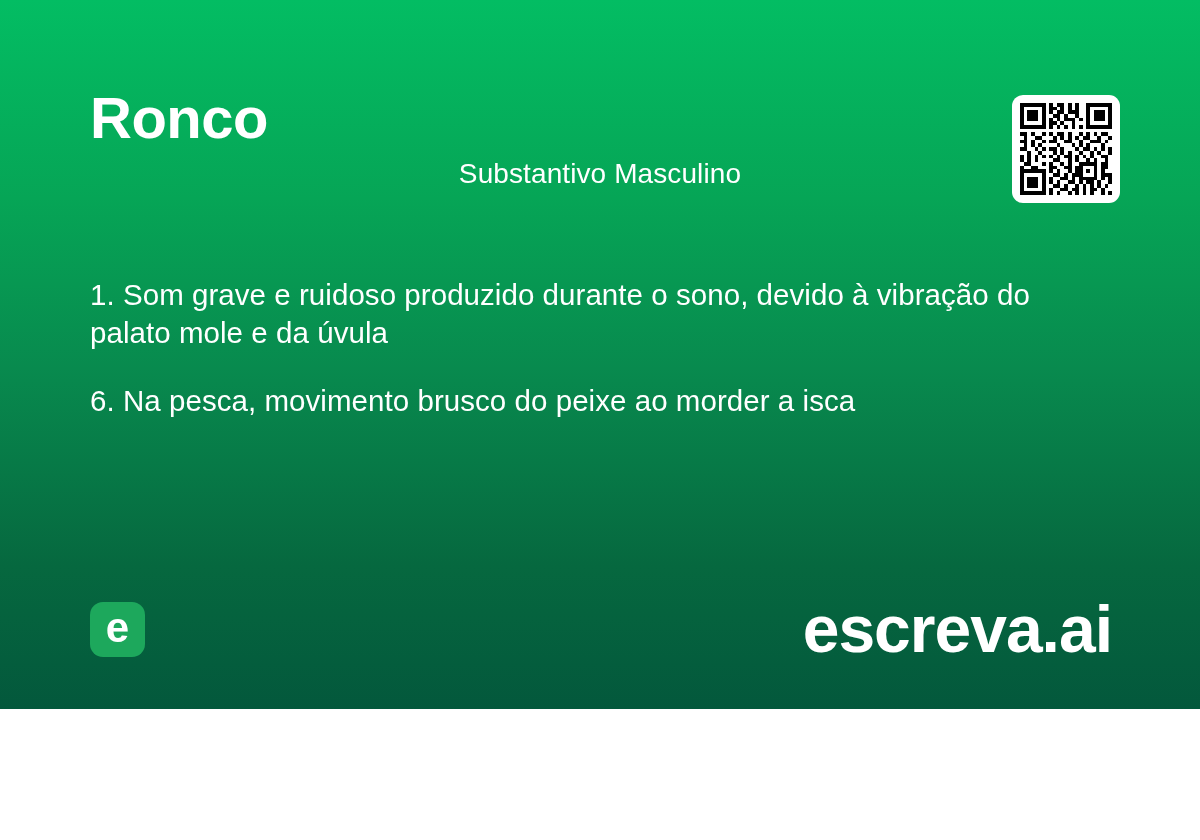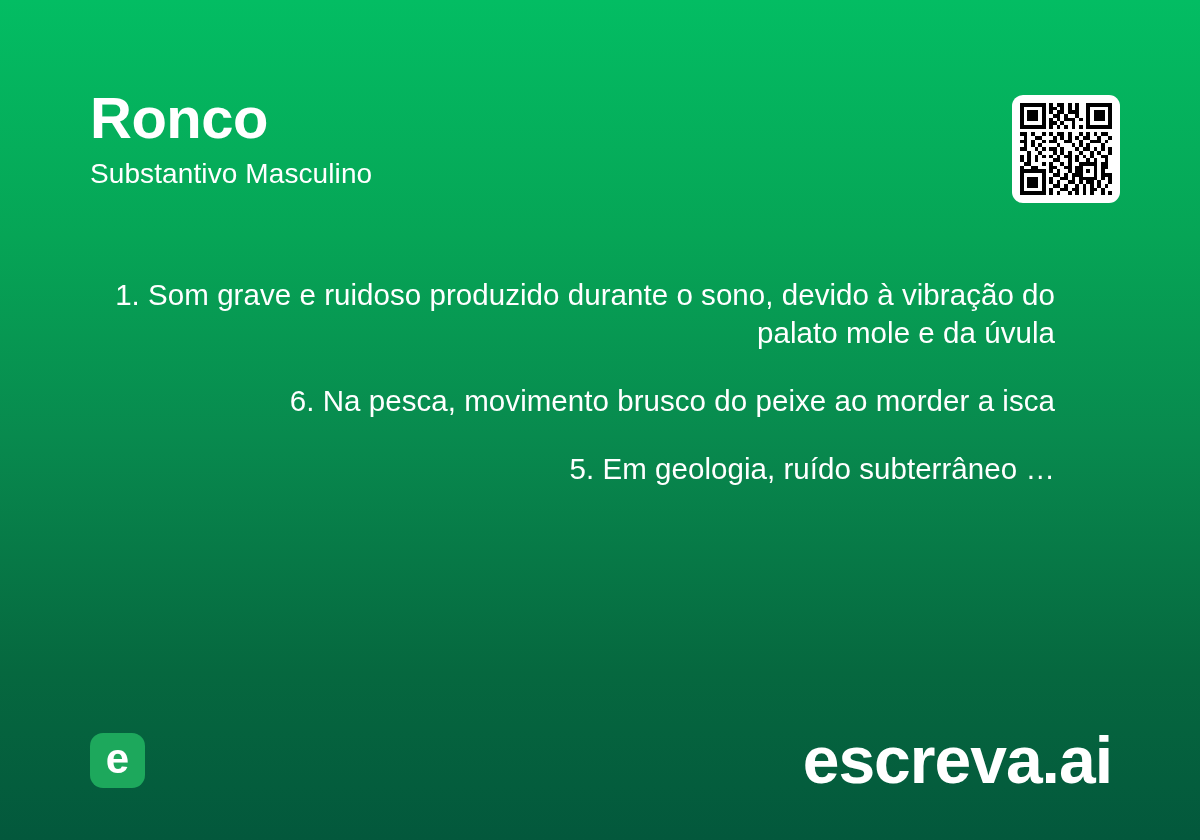--- a/index.html
+++ b/index.html
@@ -3,21 +3,21 @@
 <meta charset="utf-8">
 <style>
   html, body {
     margin: 0;
     padding: 0;
     background: #ffffff;
   }
   .card {
     position: relative;
     width: 1200px;
-    height: 840px;
+    height: 709px;
     overflow: hidden;
     background: linear-gradient(to bottom, #03BD63 0%, #06A556 28%, #088A4E 52%, #06683F 80%, #03583C 100%);
     font-family: "Liberation Sans", sans-serif;
     box-sizing: border-box;
   }
 
   
   .header {
     position: absolute;
     left: 90px;
@@ -34,20 +34,21 @@
     white-space: nowrap;
   }
   .word-class {
     margin: 8px 0 0 0;
     color: #ffffff;
     font-size: 28px;
     font-weight: normal;
     letter-spacing: 0.1px;
     line-height: 1.2;
     white-space: nowrap;
+    text-align: center;
   }
 
   
   .qr-panel {
     position: absolute;
     right: 80px;
     top: 95px;
     width: 108px;
     height: 108px;
     background: #ffffff;
@@ -69,21 +70,20 @@
     top: 246px;
     width: 965px;
   }
   .definition {
     color: #ffffff;
     font-size: 29.5px;
     font-weight: normal;
     line-height: 1.30;
     margin-bottom: 28px;
     letter-spacing: 0.05px;
-    text-align: right;
   }
   .definition:last-child { margin-bottom: 0; }
 
   
   .footer {
     position: absolute;
     left: 90px;
     right: 88px;
     bottom: 52px;
     height: 56px;
@@ -293,21 +293,20 @@
           <rect x="17" y="24" width="1" height="1"></rect>
         <rect x="19" y="24" width="1" height="1"></rect>
           <rect x="24" y="24" width="1" height="1"></rect>
       </g>
     </svg>
   </div>
 
   <div class="definitions">
     <p class="definition">1. Som grave e ruidoso produzido durante o sono, devido à vibração do palato mole e da úvula</p>
     <p class="definition">6. Na pesca, movimento brusco do peixe ao morder a isca</p>
-    <p class="definition">5. Em geologia, ruído subterrâneo …</p>
   </div>
 
   <div class="footer">
     <div class="logo-mark">
       <span>e</span>
     </div>
     <div class="wordmark">escreva.ai</div>
   </div>
 
 </div>

